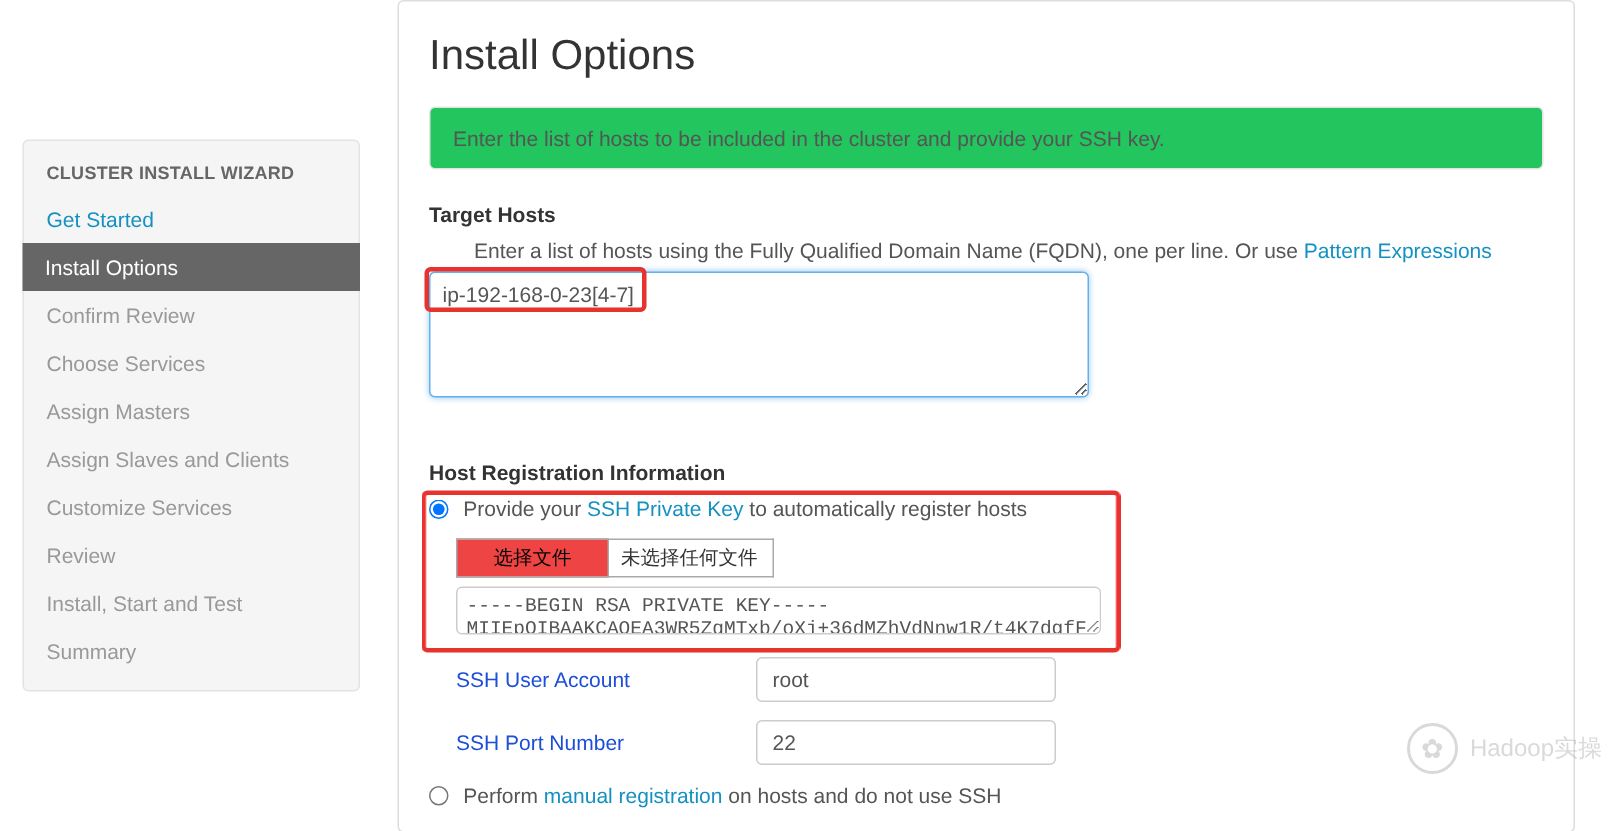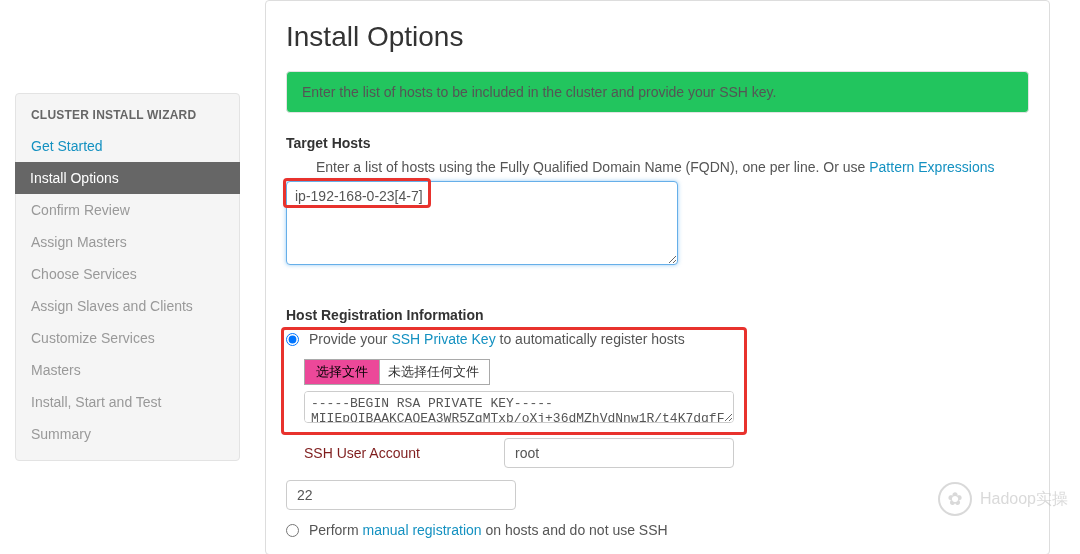--- a/index.html
+++ b/index.html
@@ -78,21 +78,21 @@
     margin: 17px 0 8px 0;
   }
   .help-text {
     color: #555;
     font-size: 14px;
     margin-left: 30px;
     margin-bottom: 6px;
   }
   a.link-inline { color: #1491c1; text-decoration: none; }
   textarea.hosts {
-    width: 392px;
+    width: 440px;
     height: 84px;
     border: 1px solid #ccc;
     border-radius: 4px;
     padding: 6px 8px;
     font-size: 14px;
     color: #555;
     resize: both;
     font-family: inherit;
     box-shadow: 0 0 4px rgba(82,168,236,0.6);
     border-color: #66afe9;
@@ -108,22 +108,22 @@
   .radio-row { margin: 4px 0; color: #555; }
   input[type=radio] { margin-right: 6px; vertical-align: middle; }
   .file-choose {
     margin: 8px 0 6px 18px;
     display: inline-flex;
     align-items: center;
   }
   .file-btn {
     font-size: 13px;
     border: 1px solid #a9a9a9;
-    background: #ec4899;
-    padding: 3px 11px;
+    background: #ef4444;
+    padding: 3px 24px;
     cursor: pointer;
   }
   .file-none {
     border: 1px solid #a9a9a9;
     border-left: none;
     padding: 3px 8px;
     font-size: 13px;
     color: #333;
     min-width: 110px;
   }
@@ -141,25 +141,25 @@
     overflow-y: scroll;
   }
   .form-row {
     display: flex;
     align-items: center;
     margin: 12px 0;
   }
   .form-row .fl {
     width: 200px;
     margin-left: 18px;
-    color: #7f1d1d;
+    color: #1d4ed8;
     font-size: 14px;
   }
   .form-row input[type=text] {
-    width: 230px;
+    width: 200px;
     border: 1px solid #ccc;
     border-radius: 4px;
     padding: 6px 10px;
     font-size: 14px;
     color: #555;
   }
   .watermark {
     position: absolute;
     right: 12px;
     bottom: 38px;
@@ -181,25 +181,25 @@
 </head>
 <body>
 
 <div class="layout">
   <aside class="sidebar">
     <div class="sidebar-panel">
       <div class="wizard-title">CLUSTER INSTALL WIZARD</div>
       <div class="nav-item link">Get Started</div>
       <div class="nav-item active">Install Options</div>
       <div class="nav-item">Confirm Review</div>
+      <div class="nav-item">Choose Services</div>
       <div class="nav-item">Assign Masters</div>
-      <div class="nav-item">Choose Services</div>
       <div class="nav-item">Assign Slaves and Clients</div>
       <div class="nav-item">Customize Services</div>
-      <div class="nav-item">Masters</div>
+      <div class="nav-item">Review</div>
       <div class="nav-item">Install, Start and Test</div>
       <div class="nav-item">Summary</div>
     </div>
   </aside>
 
   <main class="main">
     <div class="content-panel">
       <h1 class="page-title">Install Options</h1>
       <div class="alert-info">Enter the list of hosts to be included in the cluster and provide your SSH key.</div>
 
@@ -230,20 +230,21 @@
 av</textarea>
 
         <div class="highlight-red" style="left:-5px; top:-4px; width:466px; height:108px;"></div>
       </div>
 
       <div class="form-row">
         <span class="fl">SSH User Account</span>
         <input type="text" value="root" style="">
       </div>
       <div class="form-row">
+        <span class="fl">SSH Port Number</span>
         <input type="text" value="22" style="">
       </div>
 
       <div class="radio-row">
         <input type="radio" name="reg" style="">
         <span>Perform </span><a href="#" class="link-inline">manual registration</a><span> on hosts and do not use SSH</span>
       </div>
 
     </div>
   </main>

